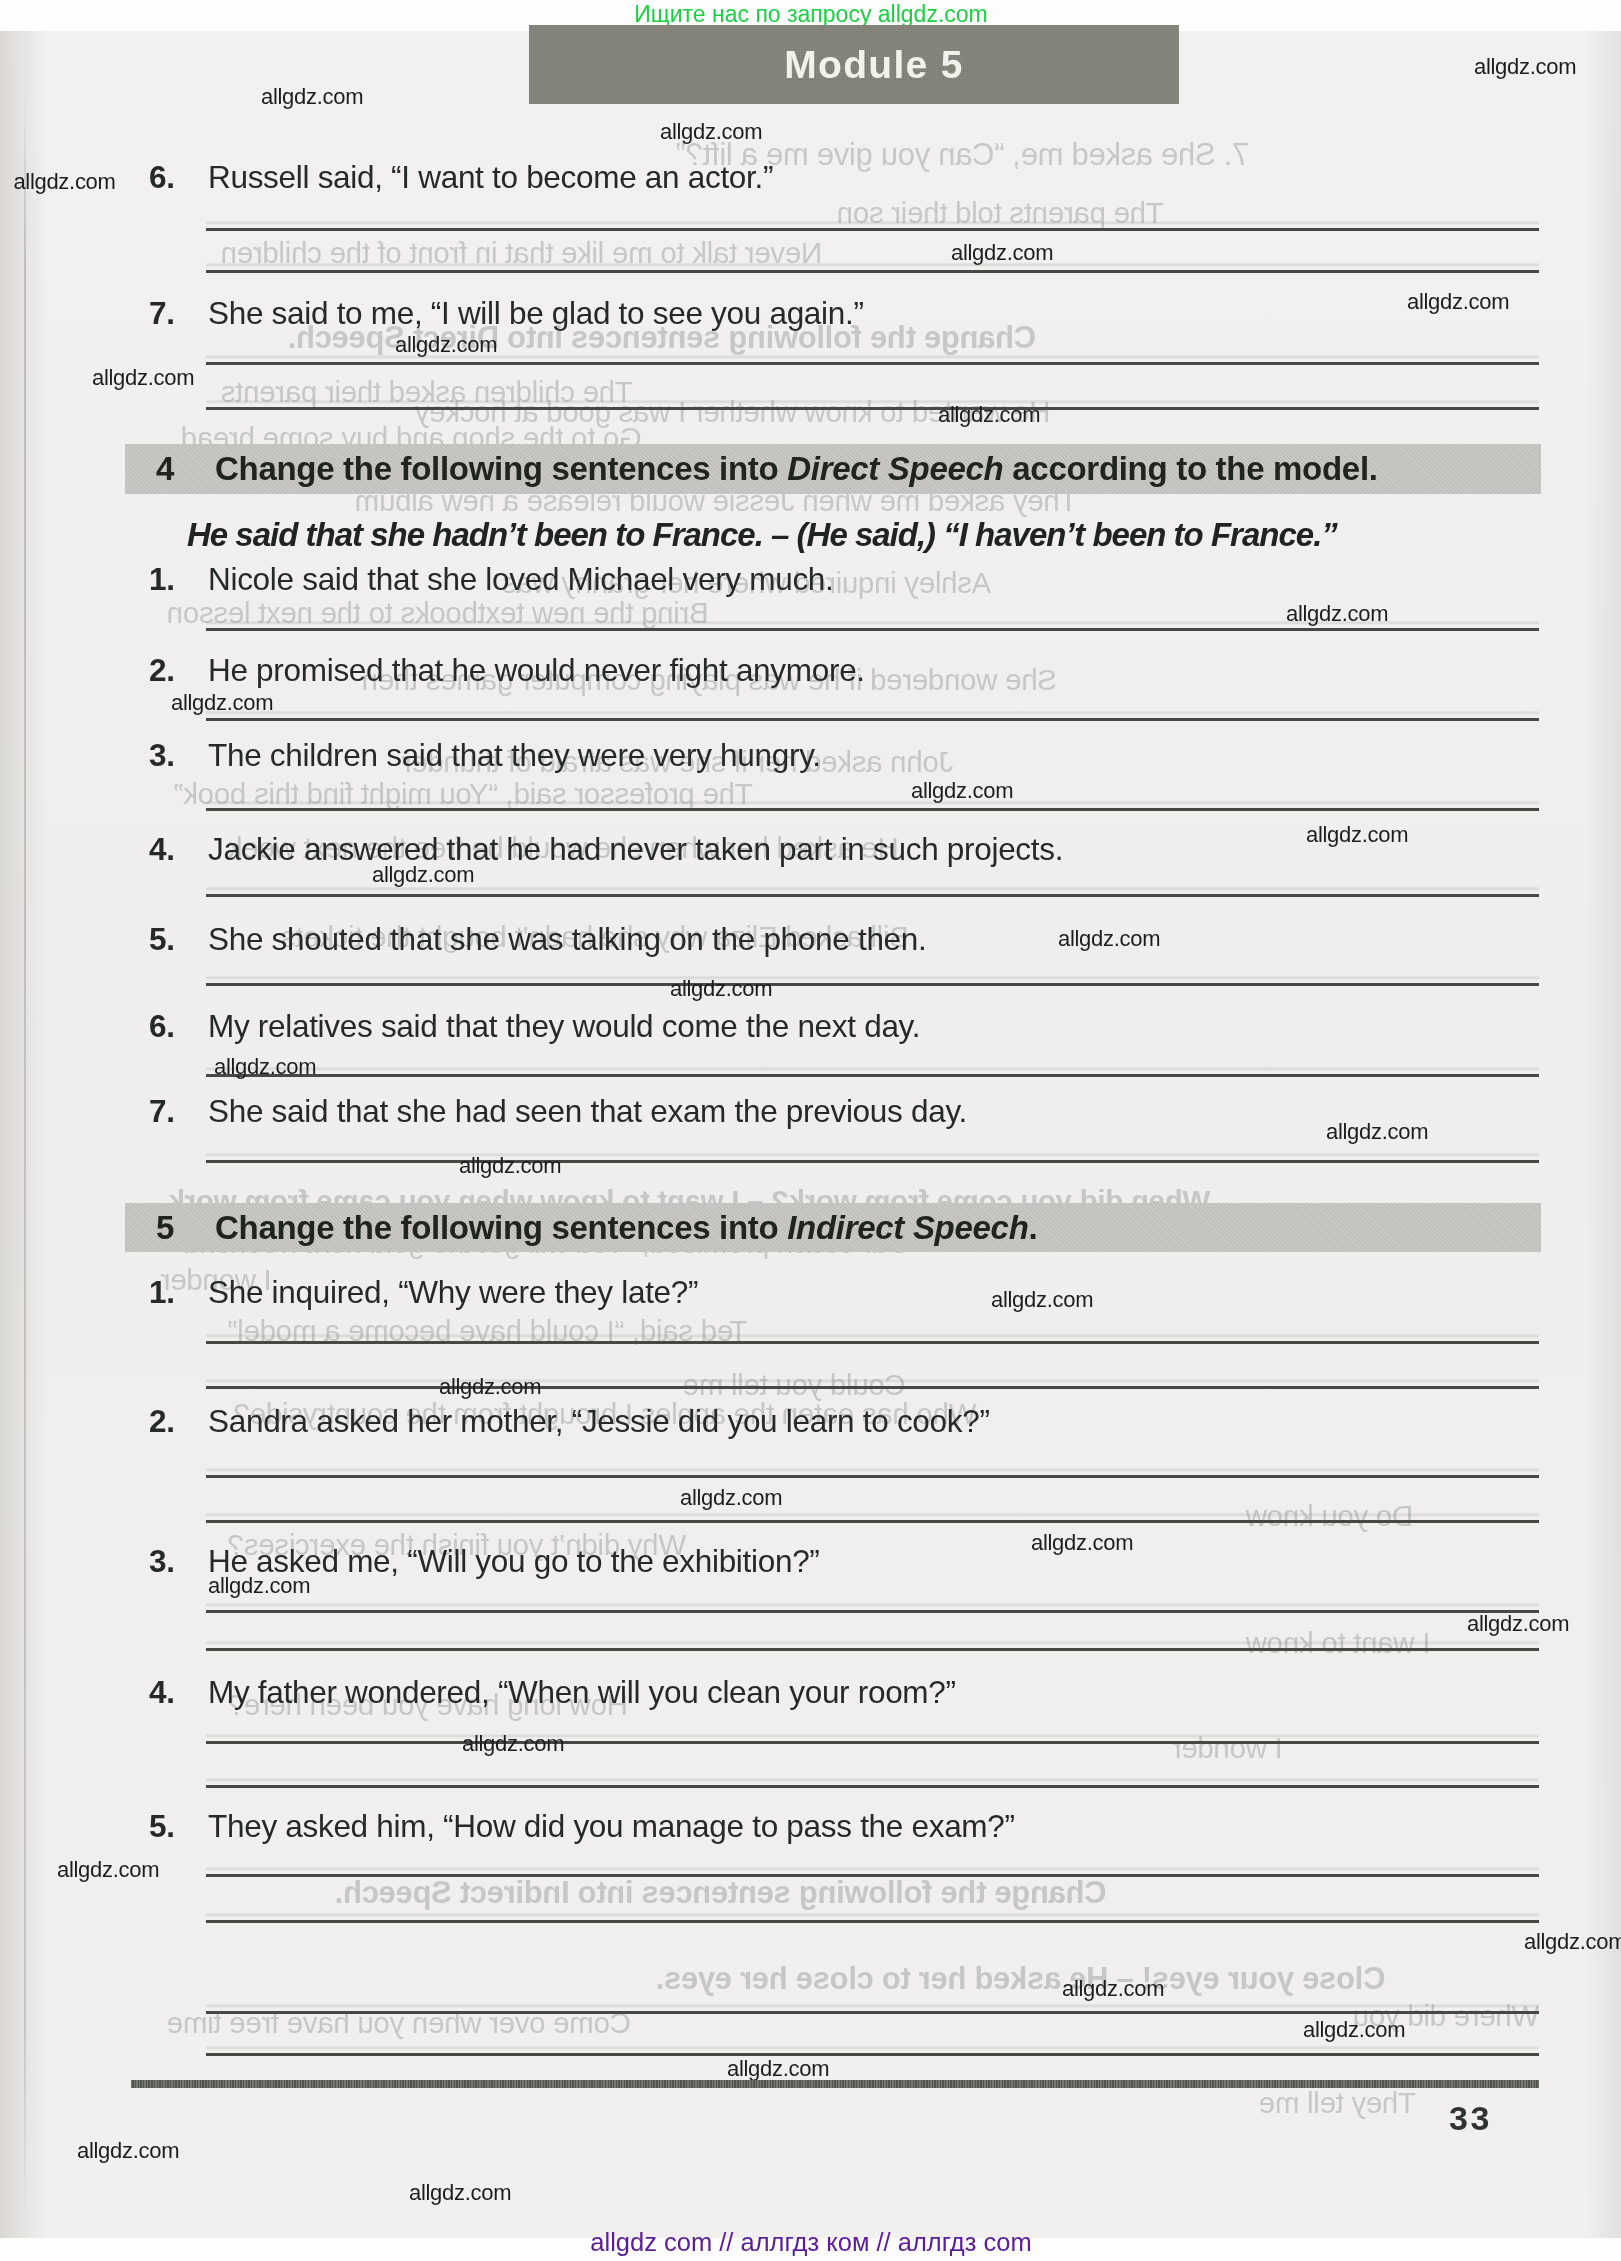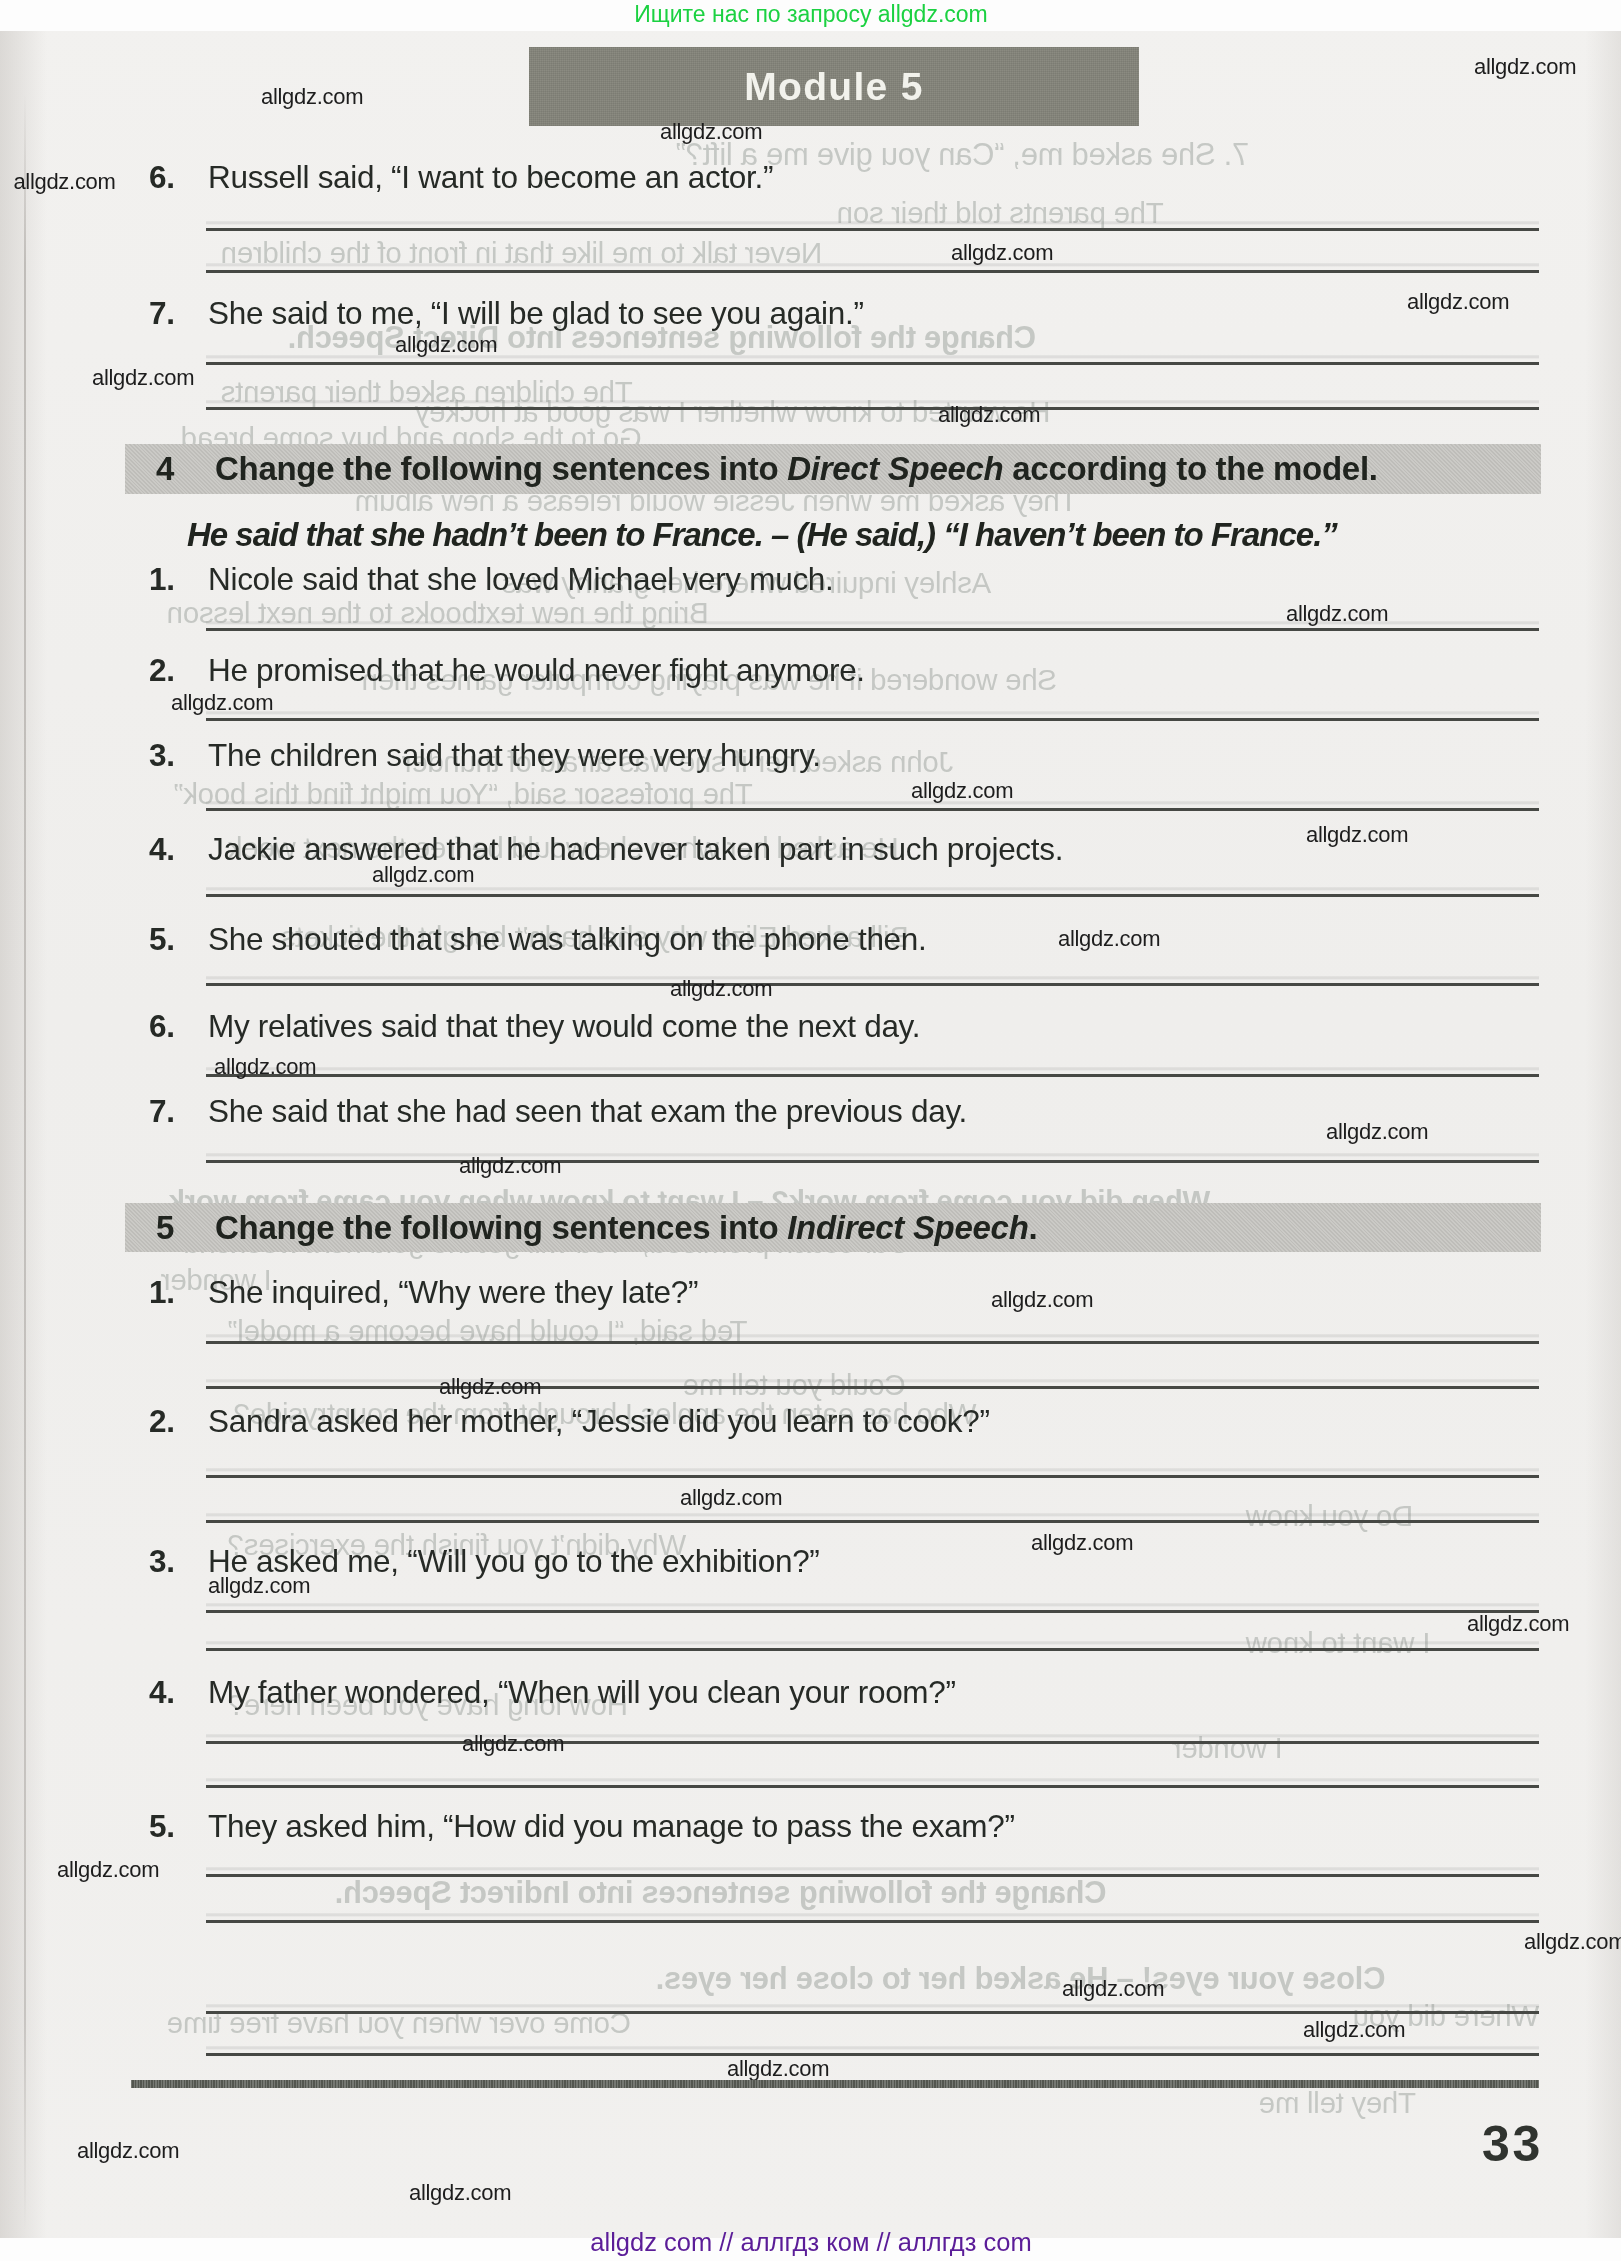--- a/index.html
+++ b/index.html
@@ -15,27 +15,27 @@
   .strip-bottom { position:absolute; left:0; right:0; top:2238px; bottom:0; background:#fdfdfd; }
   .crease {
     position:absolute; left:24px; top:94px; width:2px; height:2137px;
     background:linear-gradient(rgba(120,114,108,0), rgba(120,114,108,0.35) 8%, rgba(120,114,108,0.28) 90%, rgba(120,114,108,0));
   }
   .promo {
     position:absolute; top:1.3px; left:0; right:0; text-align:center;
     font-size:23px; color:#1bd141; letter-spacing:0px; white-space:nowrap;
   }
   .banner {
-    position:absolute; left:529px; top:47px; width:610px; height:79px;
+    position:absolute; left:529px; top:25px; width:610px; height:79px;
     background-color:#8b8b81;
     background-image:
       repeating-linear-gradient(0deg, rgba(0,0,0,0.06) 0 0.7px, rgba(255,255,255,0) 0.7px 2px),
       repeating-linear-gradient(90deg, rgba(0,0,0,0.05) 0 0.7px, rgba(255,255,255,0) 0.7px 2px);
     text-align:center; line-height:79px;
-    color:#f2f2ec; font-weight:bold; font-size:39px; letter-spacing:1.3px;
+    color:#f2f2ec; font-weight:bold; font-size:39px; letter-spacing:1.3px;padding-left:40px;
   }
   .item {
     position:absolute; left:149px; font-size:31.5px; letter-spacing:-0.3px;
     color:#262a26; white-space:nowrap;
   }
   .item .num { display:inline-block; width:59px; font-weight:bold; }
   .aline {
     position:absolute; left:206px; width:1333px; height:2.7px; background:#464844;
     box-shadow:0 -6.7px 0 rgba(140,140,138,0.18);
   }
@@ -58,22 +58,22 @@
   .st {
     position:absolute; color:#a2a8a3; opacity:0.55; transform:scaleX(-1);
     white-space:nowrap; letter-spacing:-0.3px;
   }
   .thickrule {
     position:absolute; left:131px; top:2080px; width:1408px; height:8px;
     background-color:#53564f;
     background-image:repeating-linear-gradient(90deg, rgba(255,255,255,0.20) 0 1.3px, rgba(255,255,255,0) 1.3px 2.7px);
   }
   .pagenum {
-    position:absolute; left:1482px; top:2099px; font-size:50px; font-weight:bold;
-    color:#30342f; letter-spacing:2.7px;margin-top:16px;
+    position:absolute; left:1449px; top:2099px; font-size:34px; font-weight:bold;
+    color:#30342f; letter-spacing:2.7px;
   }
   .footer {
     position:absolute; top:2228px; left:0; right:0; text-align:center;
     font-size:25.5px; color:#5b1d98; white-space:nowrap;
   }
 </style>
 </head>
 <body>
 
 <div class="page">

